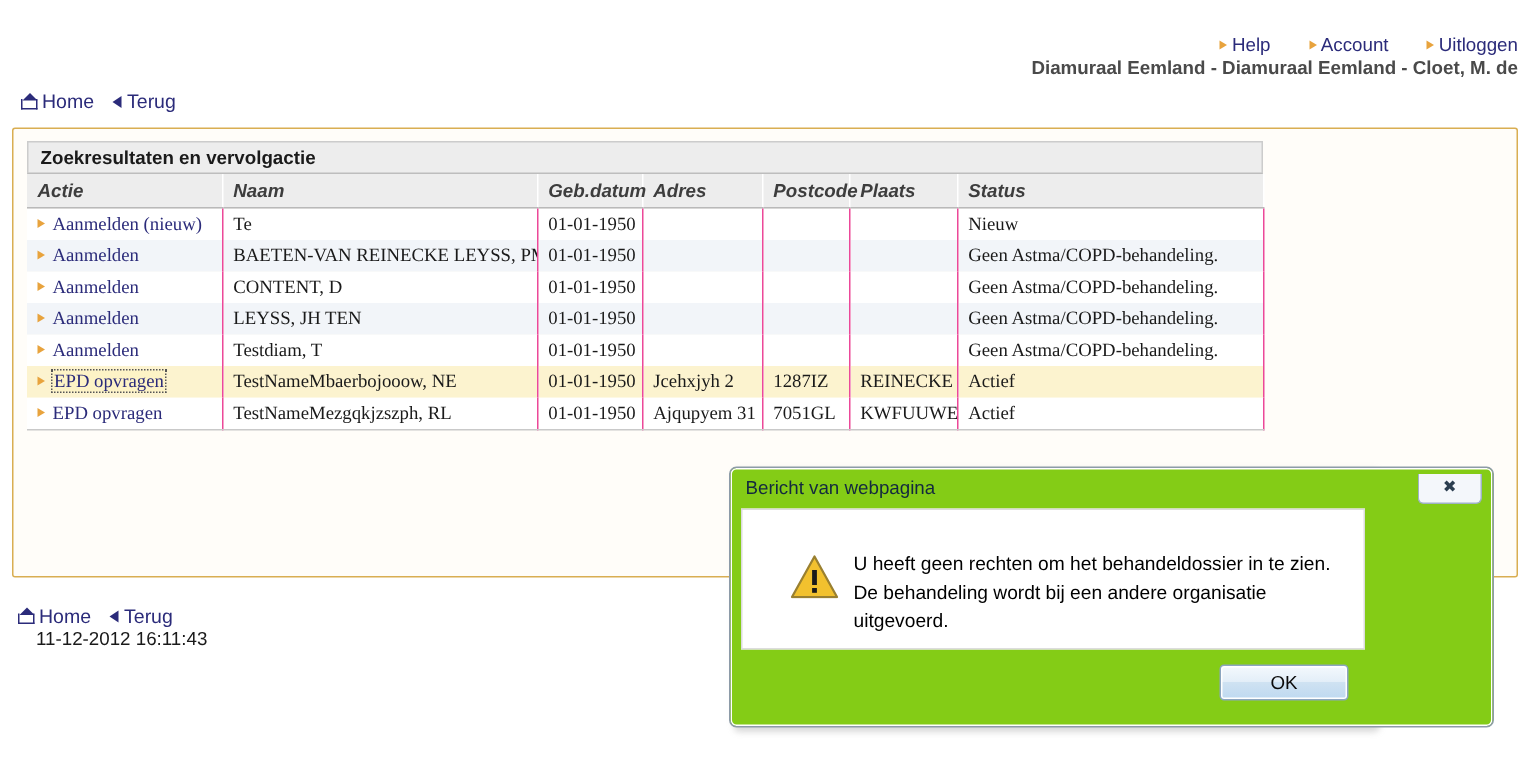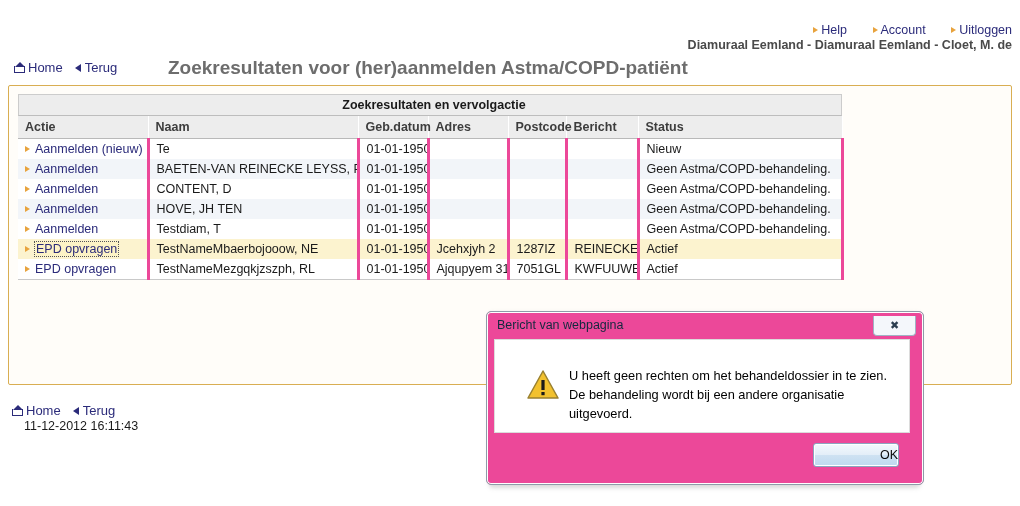--- a/index.html
+++ b/index.html
@@ -94,35 +94,35 @@
     position:absolute; left:8px; top:85px; width:1004px; height:300px;
     border:1px solid #d9ae52; background:#fffdf9; border-radius:2px;
   }
   .table-block { position:absolute; left:9px; top:8px; width:824px; }
 
   .block-title {
     height:22px; background:#ededed; border:1px solid #cccccc;
     border-bottom:1px solid #bdbdbd;
     font-size:12.5px; font-weight:bold; color:#1a1a1a;
     padding:3px 0 0 8px;
-    text-align:center;
   }
 
   table.grid { border-collapse:collapse; width:824px; table-layout:fixed; font-size:12.5px; }
   table.grid th {
     background:#ededed; color:#3d3d3d; font-weight:bold;
     text-align:left; padding:4px 6px 4px 7px; height:22px;
     border-right:1px solid #ffffff;
     border-bottom:1px solid #b9b9b9;
     font-size:12.5px;
+    font-style:italic;
   }
   table.grid td {
     padding:3px 6px 3px 7px; height:20px;
-    color:#1a1a1a; border-right:3px solid #ec4899;
-    white-space:nowrap; overflow:hidden;
+    color:#1a1a1a; border-right:1px solid #ec4899;
+    white-space:nowrap; overflow:hidden;font-family:Liberation Serif, serif;
   }
   table.grid tr.odd td { background:#ffffff; }
   table.grid tr.even td { background:#f2f5f9; }
   table.grid tr.sel td { background:#fcf3cf; }
   table.grid tr:last-child td { border-bottom:1px solid #c9c9c9; }
 
   td.actcell { padding-left:4px; }
   .act-link { color:#2b2b7a; text-decoration:none; }
   .act-link.focused {
     outline:1px dotted #555; background:#fdf3c6;
@@ -151,22 +151,22 @@
     font-size:12.5px; color:#1a1a1a; white-space:nowrap;margin-left:12px;
   }
 
   
   .dlg-shadow {
     position:absolute; left:489px; top:313px; width:431px; height:175px;
     background:rgba(120,120,120,0.28); border-radius:4px;
     filter: blur(2px);
   }
   .dialog {
-    position:absolute; left:486px; top:311px; width:438px; height:174px;
-    background:#ec4899; border:1px solid #8d9ba8; border-radius:5px;
+    position:absolute; left:486px; top:311px; width:510px; height:174px;
+    background:#84cc16; border:1px solid #8d9ba8; border-radius:5px;
     box-shadow:0 0 0 1px #ffffff inset;
   }
   .dlg-title {
     position:absolute; left:0; top:0; width:100%; height:26px;
     font-size:12.5px; color:#13293f; padding:6px 0 0 10px;
   }
   .dlg-close {
     position:absolute; right:7px; top:4px; width:43px; height:20px;
     border:1px solid #9fb2c4; border-top:none;
     border-radius:0 0 4px 4px; background:#f4f7fb;
@@ -181,21 +181,21 @@
   }
   .dlg-msg {
     position:absolute; left:74px; top:26px; width:330px;
     font-size:12.8px; color:#000000; line-height:19px;
   }
   .dlg-foot { position:absolute; left:7px; top:122px; width:416px; height:44px; }
   .ok-btn {
     position:absolute; right:11px; top:9px; width:86px; height:24px;
     border:1px solid #8ba5bf; border-radius:3px;
     background:linear-gradient(#f4f9fd 0%, #e3eef8 48%, #cfe2f2 50%, #bed9f0 100%);
-    color:#0a0a0a; font-size:12.5px; text-align:right; line-height:22px;
+    color:#0a0a0a; font-size:12.5px; text-align:center; line-height:22px;
     box-shadow:0 0 0 1px #ffffff inset;
   }
 </style>
 </head>
 <body>
 
 <div id="page">
 
 
   <div class="user-line">Diamuraal Eemland - Diamuraal Eemland - Cloet, M. de</div>
@@ -203,21 +203,20 @@
   <div class="top-links">
     <a href="#"><span class="arr"></span><span>Help</span></a>
     <a href="#"><span class="arr"></span><span>Account</span></a>
     <a href="#"><span class="arr"></span><span>Uitloggen</span></a>
   </div>
 
   <div class="navbar">
     <a href="#"><span class="home-ico"></span><span>Home</span></a><span class="back-ico"></span><a href="#"><span>Terug</span></a>
   </div>
 
-  <div class="page-title">Zoekresultaten voor (her)aanmelden Astma/COPD-patiënt</div>
 
   <div class="panel">
     <div class="table-block">
       <div class="block-title">Zoekresultaten en vervolgactie</div>
       <table class="grid">
         <colgroup>
           <col class="c-actie">
             <col class="c-naam">
             <col class="c-geb">
             <col class="c-adres">
@@ -225,21 +224,21 @@
             <col class="c-plaats">
             <col class="c-status">
         </colgroup>
         <thead>
           <tr>
             <th>Actie</th>
             <th>Naam</th>
             <th>Geb.datum</th>
             <th>Adres</th>
             <th>Postcode</th>
-            <th>Bericht</th>
+            <th>Plaats</th>
             <th>Status</th>
           </tr>
         </thead>
         <tbody>
             <tr class="odd">
               <td class="actcell"><span class="bullet"></span><a href="#" class="act-link">Aanmelden (nieuw)</a></td>
               <td>Te</td>
               <td>01-01-1950</td>
               <td></td>
               <td></td>
@@ -259,21 +258,21 @@
               <td class="actcell"><span class="bullet"></span><a href="#" class="act-link">Aanmelden</a></td>
               <td>CONTENT, D</td>
               <td>01-01-1950</td>
               <td></td>
               <td></td>
               <td></td>
               <td>Geen Astma/COPD-behandeling.</td>
             </tr>
             <tr class="even">
               <td class="actcell"><span class="bullet"></span><a href="#" class="act-link">Aanmelden</a></td>
-              <td>HOVE, JH TEN</td>
+              <td>LEYSS, JH TEN</td>
               <td>01-01-1950</td>
               <td></td>
               <td></td>
               <td></td>
               <td>Geen Astma/COPD-behandeling.</td>
             </tr>
             <tr class="odd">
               <td class="actcell"><span class="bullet"></span><a href="#" class="act-link">Aanmelden</a></td>
               <td>Testdiam, T</td>
               <td>01-01-1950</td>

